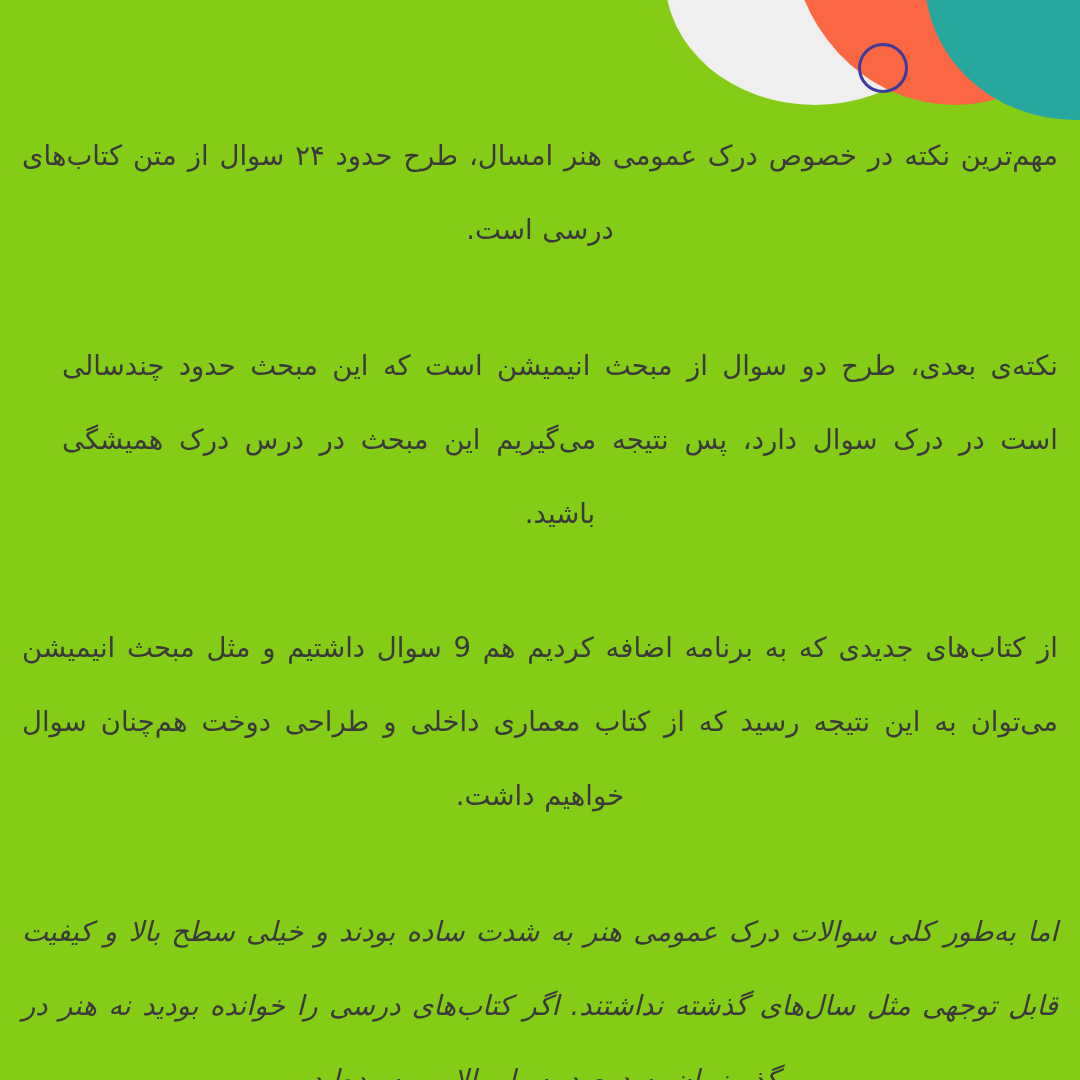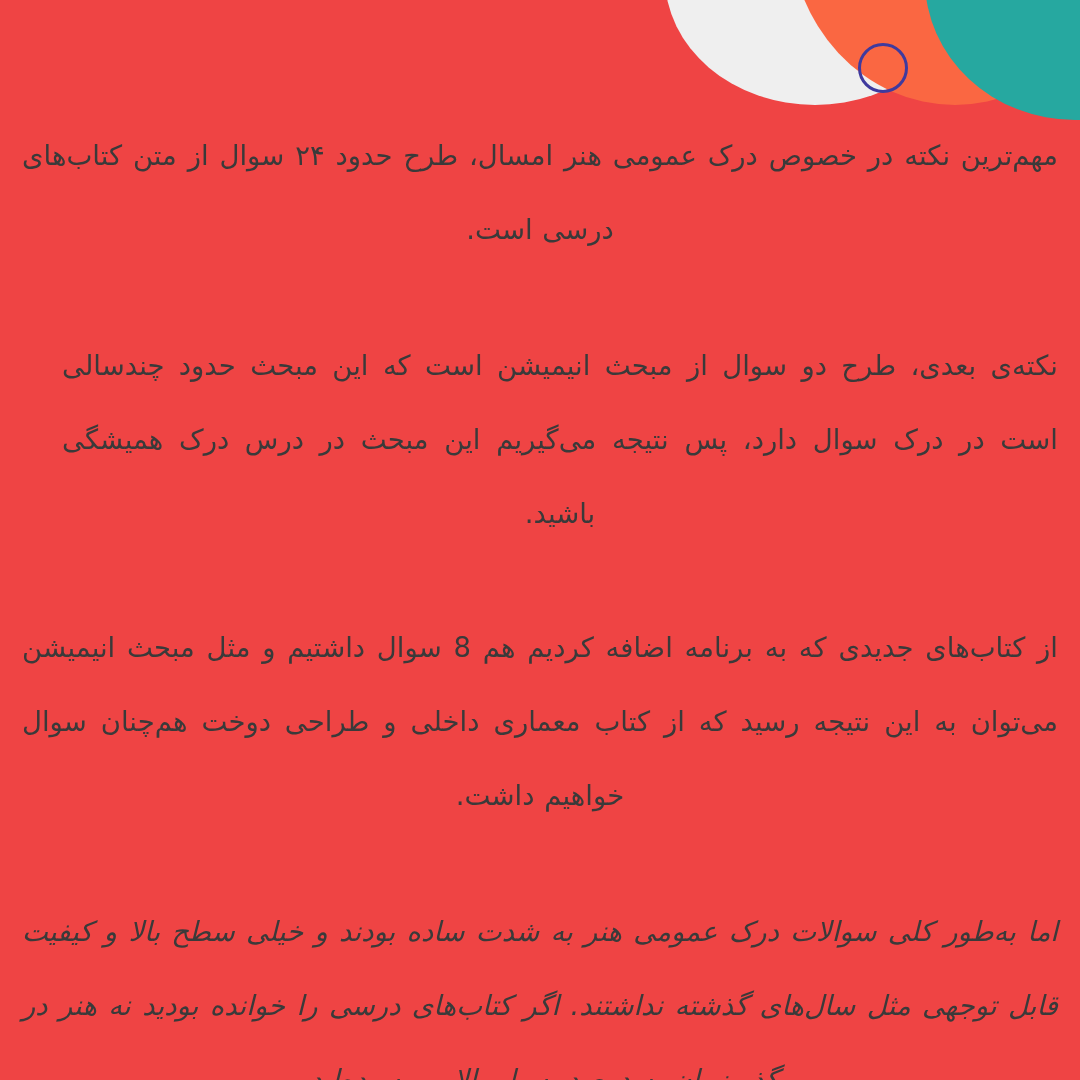--- a/index.html
+++ b/index.html
@@ -12,21 +12,21 @@
     height: 1080px;
     background: #ffffff;
     font-family: "DejaVu Sans", "Liberation Sans", sans-serif;
     overflow: hidden;
   }
 
   .page {
     position: relative;
     width: 1080px;
     height: 1080px;
-    background: #ef4444;
+    background: #84cc16;
     overflow: hidden;
     box-sizing: border-box;
   }
 
   
   .decor-layer {
     position: absolute;
     top: 0;
     right: 0;
     width: 420px;
@@ -118,18 +118,18 @@
   <div class="decor-layer">
     <div class="decor-gray"></div>
     <div class="decor-orange"></div>
     <div class="decor-teal"></div>
     <div class="decor-circle"></div>
   </div>
 
   <div class="content">
     <p class="para p1">مهم‌ترین نکته در خصوص درک عمومی هنر امسال، طرح حدود ۲۴ سوال از متن کتاب‌های درسی است.</p>
     <p class="para p2">نکته‌ی بعدی، طرح دو سوال از مبحث انیمیشن است که این مبحث حدود چندسالی است در درک سوال دارد، پس نتیجه می‌گیریم این مبحث در درس درک همیشگی باشید.</p>
-    <p class="para p3">از کتاب‌های جدیدی که به برنامه اضافه کردیم هم 8 سوال داشتیم و مثل مبحث انیمیشن می‌توان به این نتیجه رسید که از کتاب معماری داخلی و طراحی دوخت هم‌چنان سوال خواهیم داشت.</p>
+    <p class="para p3">از کتاب‌های جدیدی که به برنامه اضافه کردیم هم 9 سوال داشتیم و مثل مبحث انیمیشن می‌توان به این نتیجه رسید که از کتاب معماری داخلی و طراحی دوخت هم‌چنان سوال خواهیم داشت.</p>
     <p class="para p4">اما به‌طور کلی سوالات درک عمومی هنر به شدت ساده بودند و خیلی سطح بالا و کیفیت قابل توجهی مثل سال‌های گذشته نداشتند. اگر کتاب‌های درسی را خوانده بودید نه هنر در گذر زمان به درصد بسیار بالایی رسیده‌اید.</p>
 
   </div>
 
 </div>
 
 </body></html>

